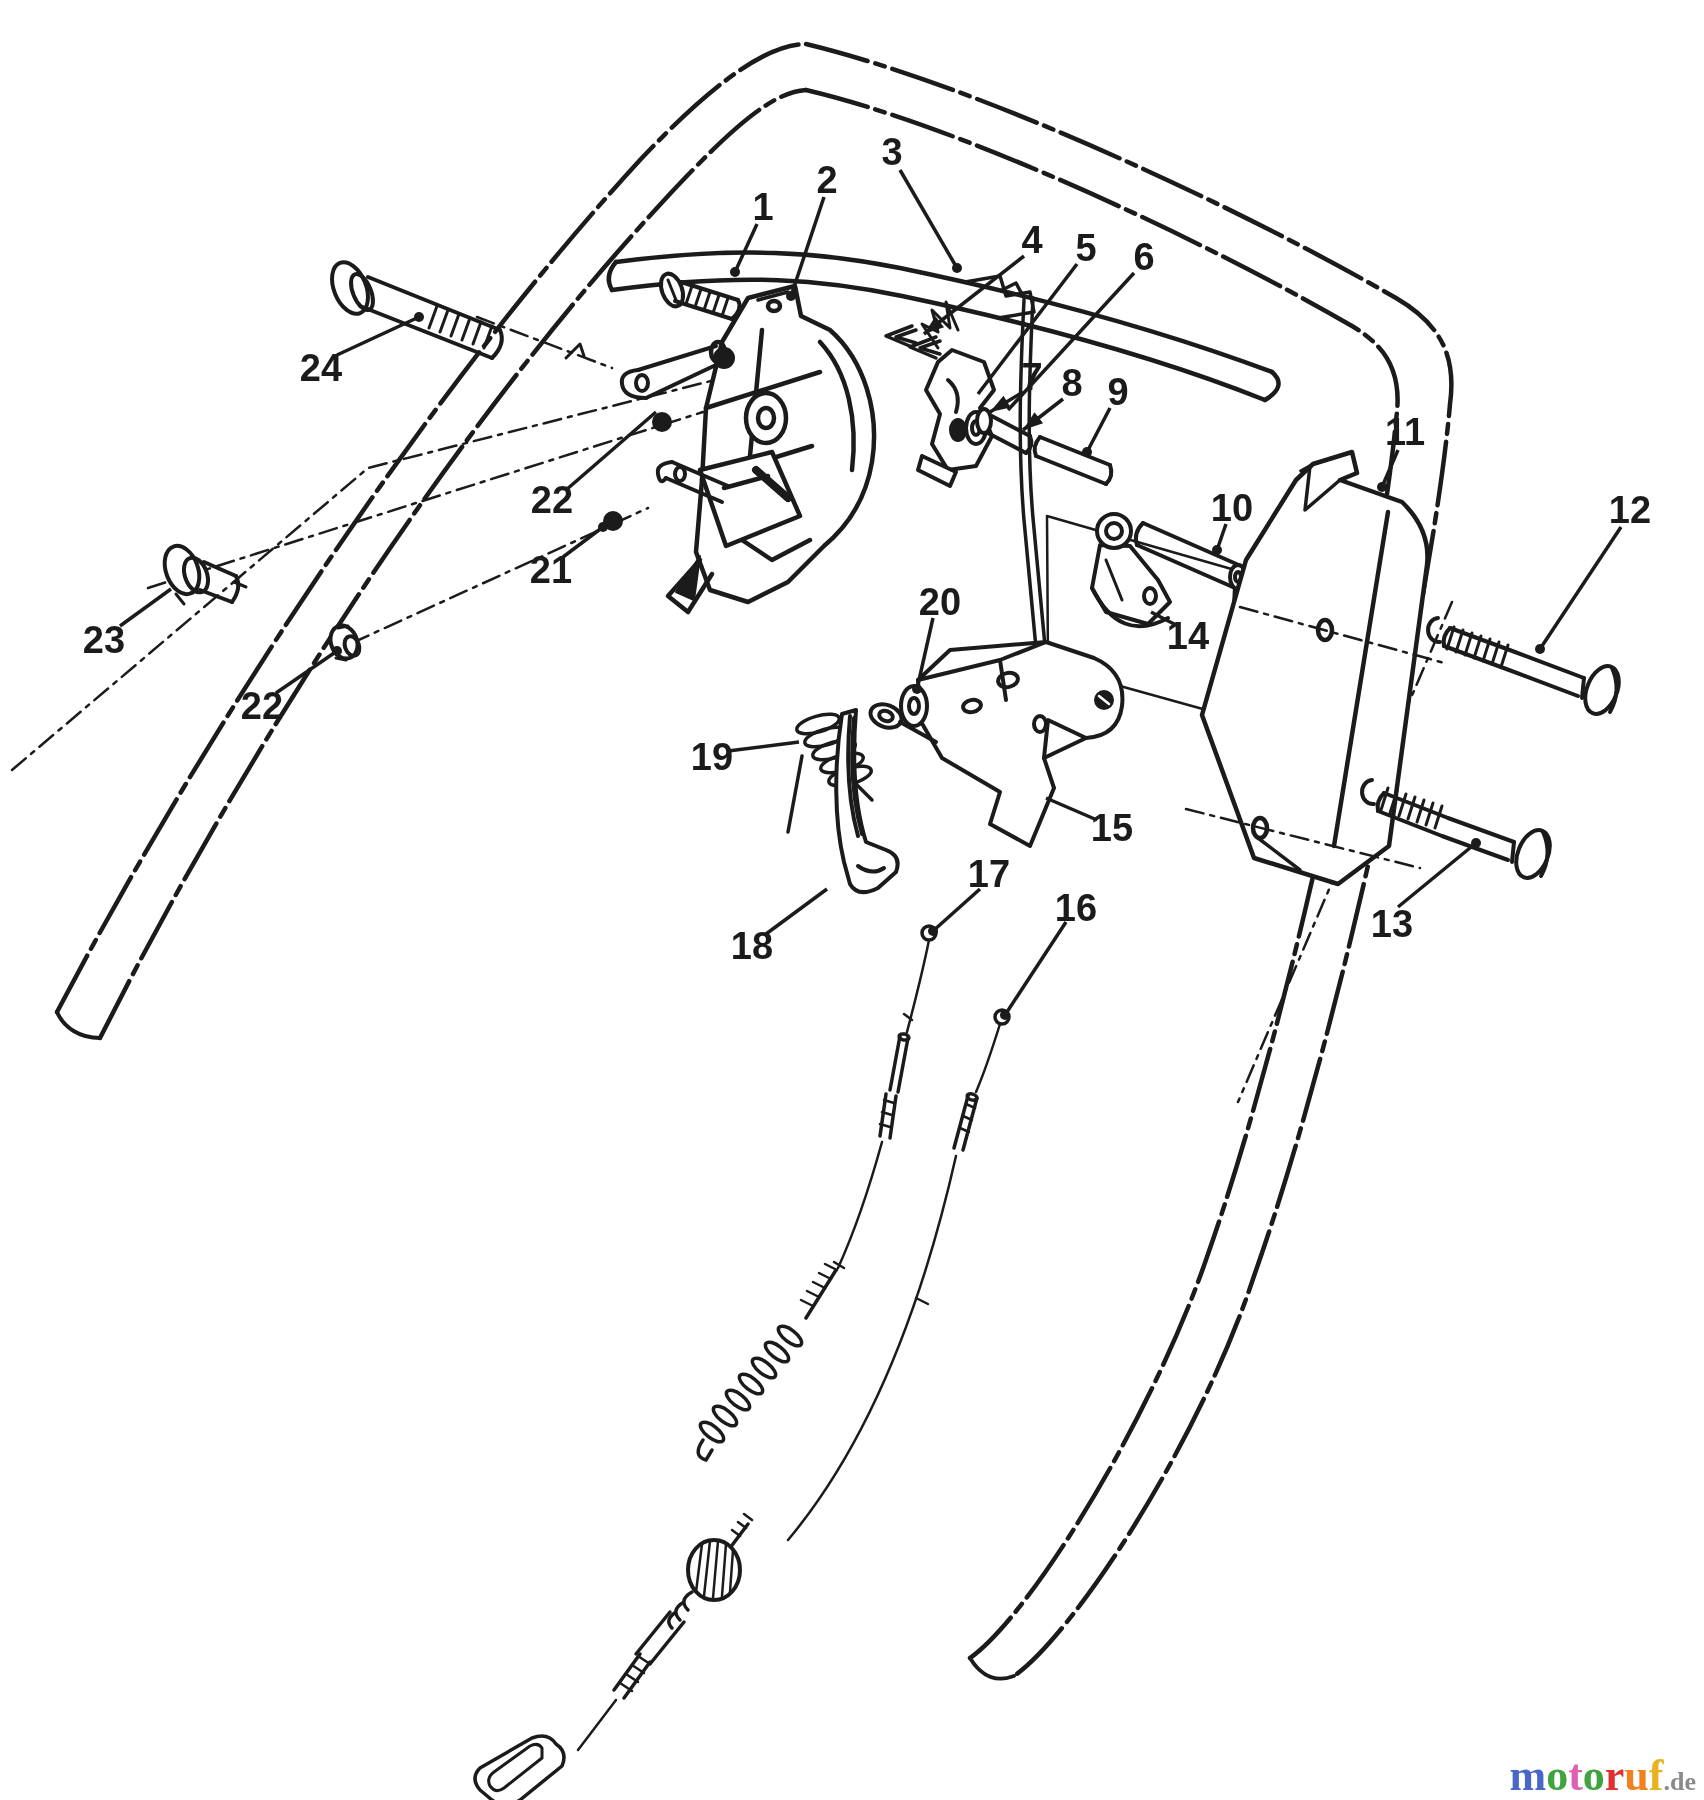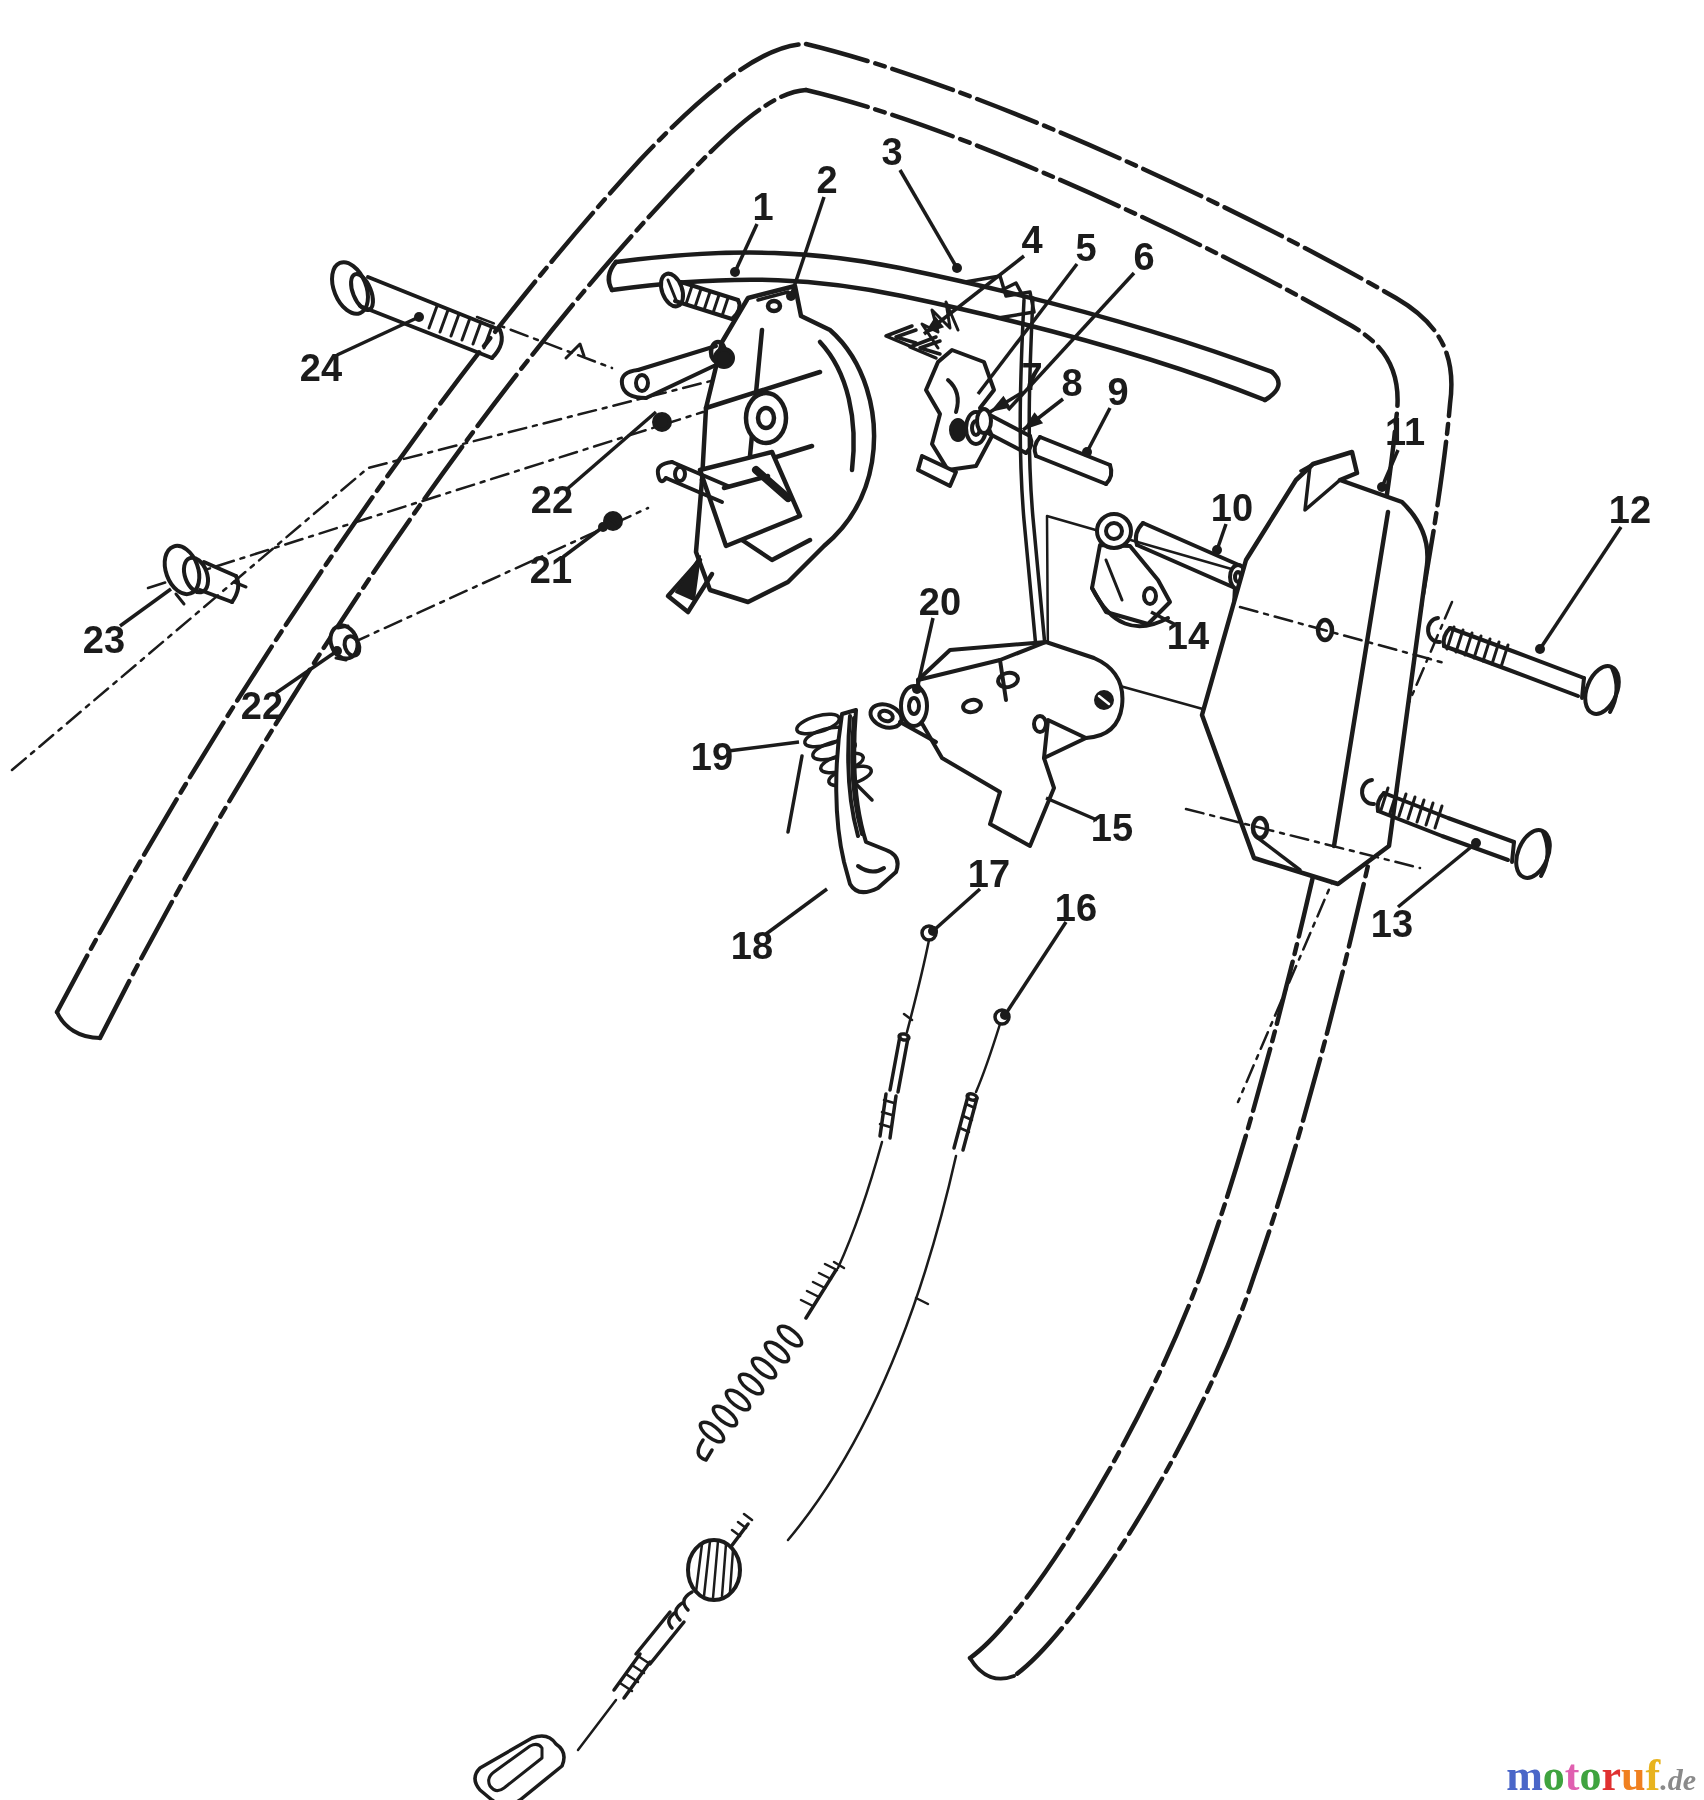--- a/index.html
+++ b/index.html
@@ -2,21 +2,21 @@
 <html><head>
 <meta charset="utf-8">
 <style>
   html,body{margin:0;padding:0;background:#ffffff;}
   .stage{position:relative;width:1704px;height:1800px;background:#ffffff;overflow:hidden;
          font-family:"Liberation Sans",sans-serif;}
   svg{position:absolute;left:0;top:0;}
   .lineart{stroke:#1b1b1b;fill:none;stroke-linecap:round;stroke-linejoin:round;}
   .watermark{position:absolute;right:8px;bottom:2px;font-family:"Liberation Serif",serif;
              font-weight:700;font-size:44px;line-height:1;letter-spacing:0px;user-select:none;}
-  .watermark .suffix{font-size:30px;font-weight:700;font-style:italic;}
+  .watermark .suffix{font-size:26px;font-weight:700;}
   text.part-num{font-family:"Liberation Sans",sans-serif;font-weight:700;font-size:38px;}
 </style>
 </head>
 <body>
 
 <div class="stage">
 <svg width="1704" height="1800" viewBox="0 0 1704 1800">
 
   <g class="lineart" stroke-width="4.5" stroke-dasharray="64 8 10 8">
     <path d="M57,1012 C 200,740 420,400 640,160 C 706,90 764,44 806,44"></path>

